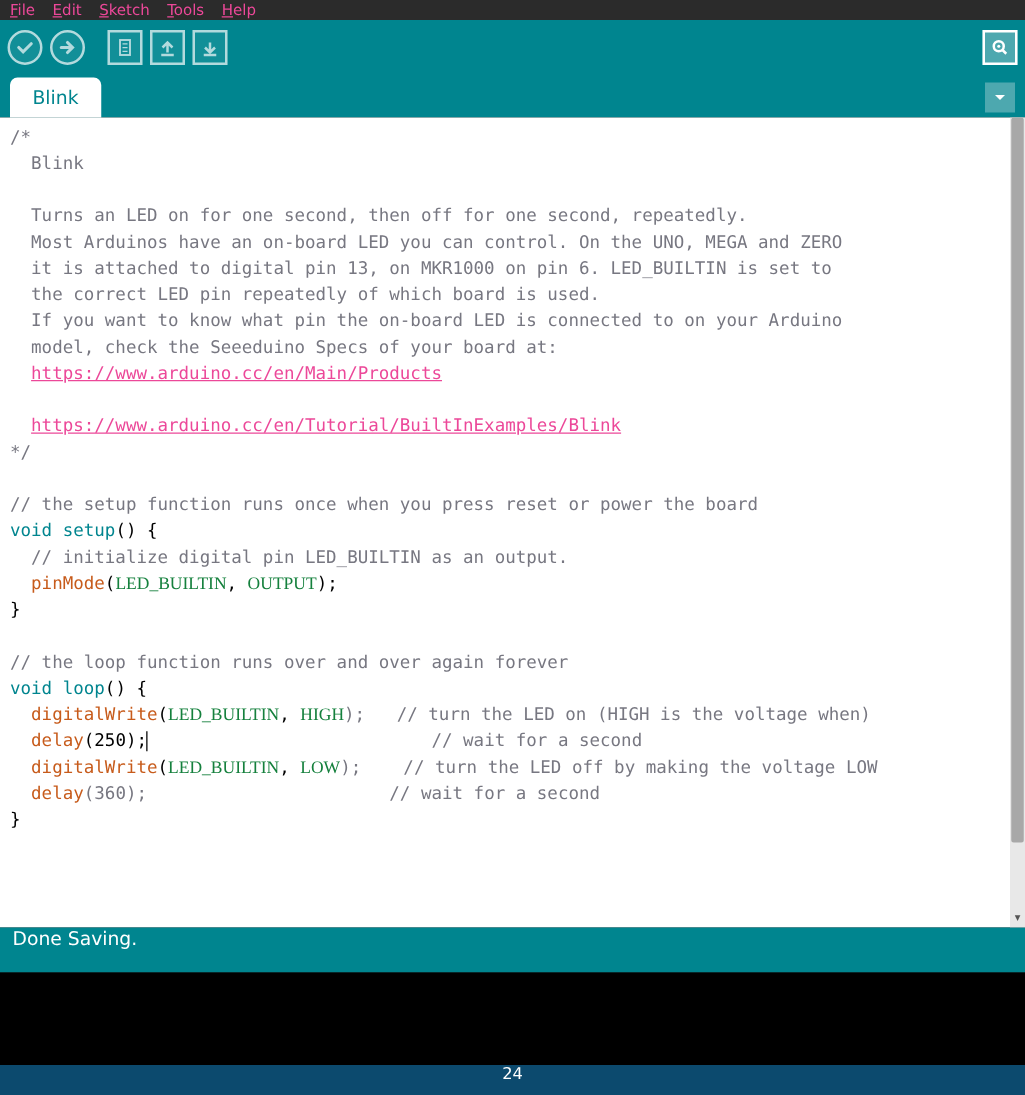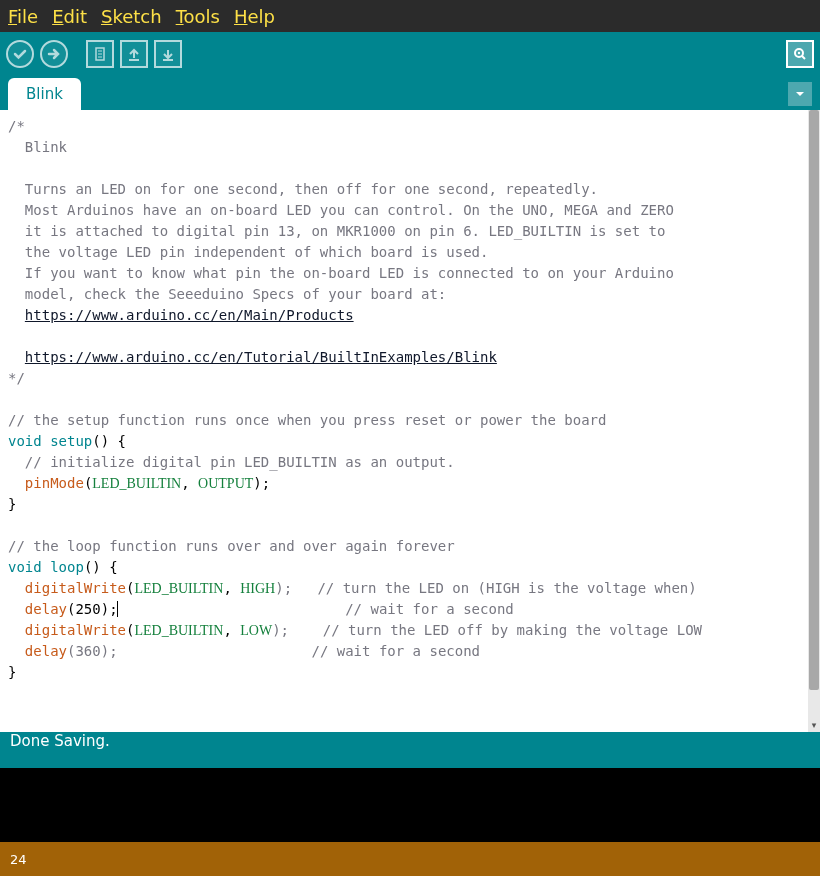--- a/index.html
+++ b/index.html
@@ -8,27 +8,27 @@
     height: 876px;
     font-family: "DejaVu Sans", Arial, sans-serif;
     font-size: 13px;
     background: #1a1a1a;
     overflow: hidden;
     display: flex;
     flex-direction: column;
   }
   .menubar {
     background: #2b2b2b;
-    color: #fde047;
-    height: 32px;
+    color: #ec4899;
+    height: 16px;
     display: flex;
     align-items: center;
     padding: 0 8px;
     gap: 14px;
-    font-size: 18px;
+    font-size: 12px;
   }
   .menubar .menu-item { cursor: pointer; }
   .menubar .menu-item .ul { text-decoration: underline; }
   .toolbar {
     background: #00858f;
     height: 44px;
     display: flex;
     align-items: center;
     padding: 0 6px;
     gap: 6px;
@@ -117,45 +117,46 @@
   }
   .scrollbar .arrow {
     position: absolute;
     left: 0; right: 0;
     height: 14px;
     display:flex;align-items:center;justify-content:center;
     color:#555;font-size:9px;
   }
   .scrollbar .arrow.down { bottom: 0; }
   .c-comment { color: #777781; }
-  .c-link { color: #0f172a; text-decoration: underline; margin-top: 40px; }
+  .c-link { color: #ec4899; text-decoration: underline; margin-top: 40px; }
   .c-key { color: #00858f; margin-top: 40px; }
   .c-func { color: #c75b1b; }
   .c-const { color: #15803d; font-family: Liberation Serif, serif; }
   .cursor { border-left: 1px solid #000; margin-left:-1px; }
   .status {
     background: #00858f;
     color: #fff;
     height: 36px;
     display: flex;
     padding: 0 10px;
     font-size: 15px;
   }
   .console {
     background: #000;
     height: 74px;
   }
   .footer {
-    background: #a16207;
+    background: #0c4a6e;
     color: #fff;
-    height: 34px;
+    height: 24px;
     display: flex;
     align-items: center;
     padding: 0 10px;
     font-size: 13px;
+    flex-direction: column;
   }
   .footer .spacer { flex: 1; }
   svg { display:block; }
 </style>
 </head>
 <body>
 
 <div class="menubar">
   <span class="menu-item"><span class="ul">F</span>ile</span>
   <span class="menu-item"><span class="ul">E</span>dit</span>
@@ -216,21 +217,21 @@
   </div>
 </div>
 
 <div class="editor-wrap">
   <div class="editor"><span class="c-comment">/*</span>
 <span class="c-comment">  Blink</span>
 <span class="c-comment"></span>
 <span class="c-comment">  Turns an LED on for one second, then off for one second, repeatedly.</span>
 <span class="c-comment">  Most Arduinos have an on-board LED you can control. On the UNO, MEGA and ZERO</span>
 <span class="c-comment">  it is attached to digital pin 13, on MKR1000 on pin 6. LED_BUILTIN is set to</span>
-<span class="c-comment">  the voltage LED pin independent of which board is used.</span>
+<span class="c-comment">  the correct LED pin repeatedly of which board is used.</span>
 <span class="c-comment">  If you want to know what pin the on-board LED is connected to on your Arduino</span>
 <span class="c-comment">  model, check the Seeeduino Specs of your board at:</span>
 <span class="c-comment">  </span><span class="c-link">https://www.arduino.cc/en/Main/Products</span>
 <span class="c-comment"></span>
 <span class="c-comment">  </span><span class="c-link">https://www.arduino.cc/en/Tutorial/BuiltInExamples/Blink</span>
 <span class="c-comment">*/</span>
 <span></span>
 <span class="c-comment">// the setup function runs once when you press reset or power the board</span>
 <span class="c-key">void</span> <span class="c-key">setup</span><span>() {</span>
 <span class="c-comment">  // initialize digital pin LED_BUILTIN as an output.</span>

